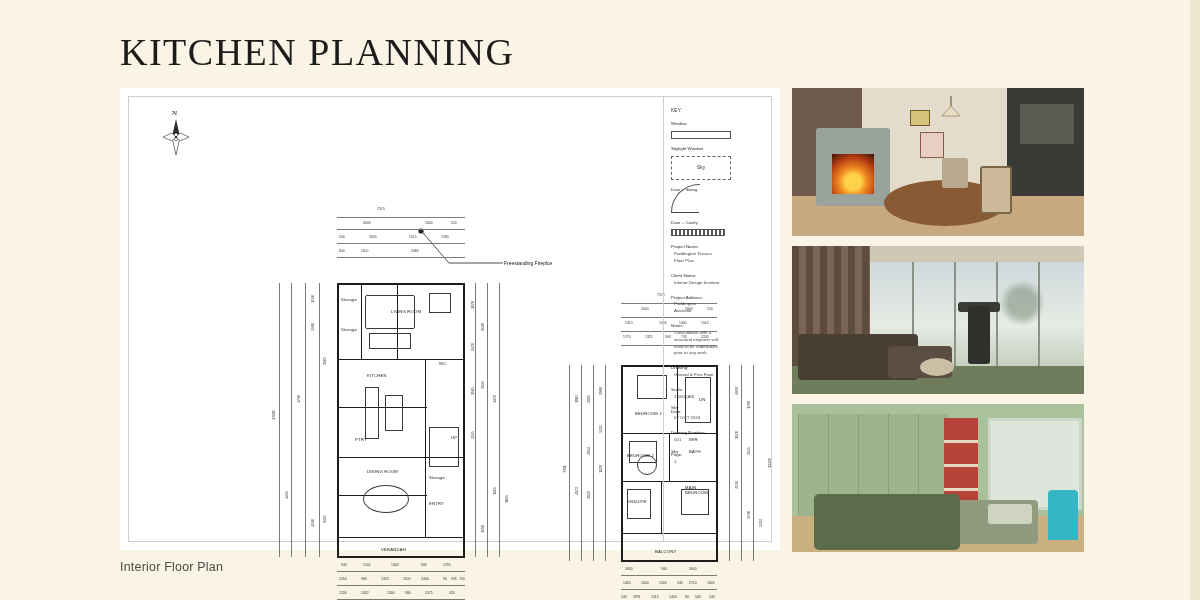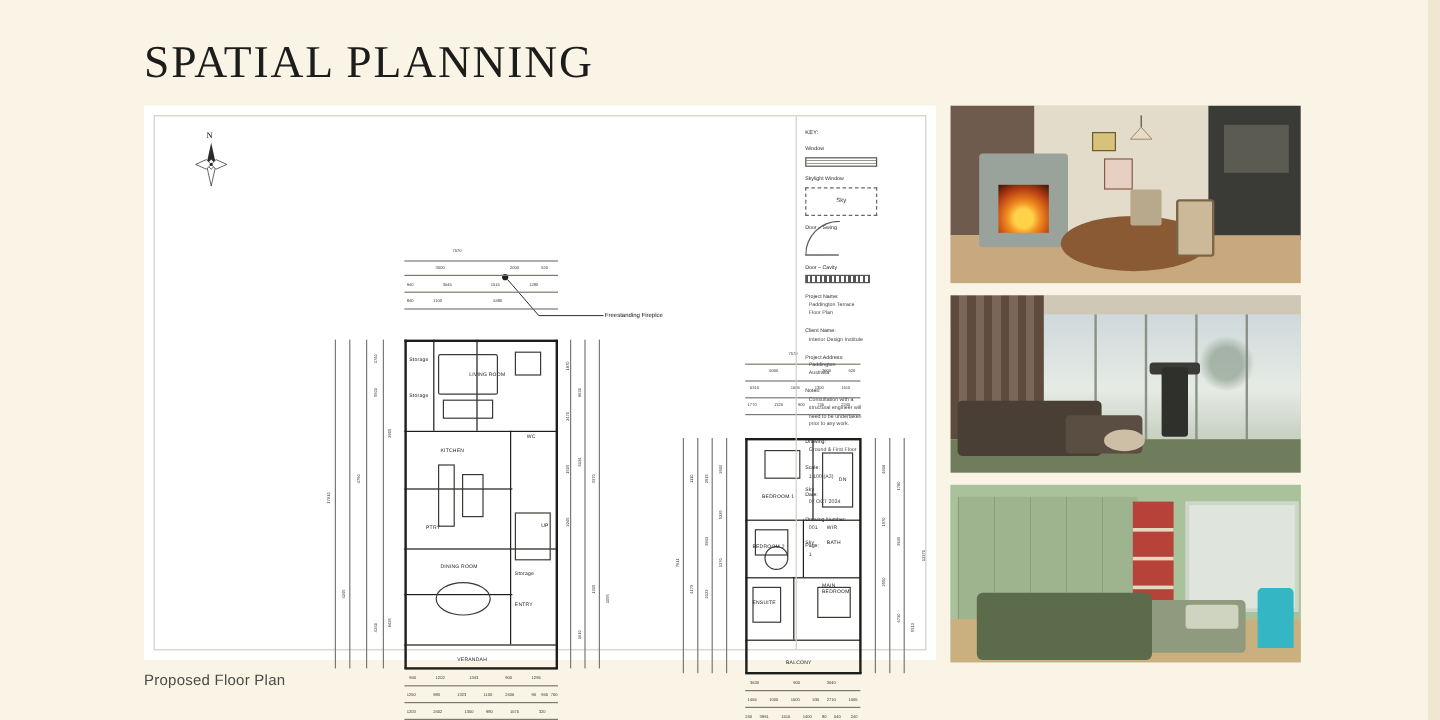--- a/index.html
+++ b/index.html
@@ -190,21 +190,21 @@
 
   .noint { pointer-events:none; }
 </style>
 </head>
 <body>
 
 <div class="page">
 
   <div class="right-edge"></div>
 
-  <div class="title">SPATIAL PLANNING</div>
+  <div class="title">KITCHEN PLANNING</div>
 
   <div class="sheet-wrap">
     <div class="sheet">
 
       <div class="plan-area">
 
         <div class="compass">
           <div class="n">N</div>
           <svg width="34" height="46" viewBox="0 0 34 46" class="noint">
             <polygon points="17,8 21,26 17,22 13,26" fill="#2b2b28"></polygon>
@@ -485,21 +485,21 @@
         </div>
         <div class="kb-section">
           <div class="t">Page:</div>
           <div class="v">1</div>
         </div>
       </div>
 
     </div>
   </div>
 
-  <div class="caption">Proposed Floor Plan</div>
+  <div class="caption">Interior Floor Plan</div>
 
   <div class="renders">
 
     <div class="render r1">
       <div class="wallL noint"></div>
       <div class="wallBack noint"></div>
       <div class="wallR noint"></div>
       <div class="wallRpanel noint"></div>
       <div class="floor noint"></div>
       <div class="fireplace noint"></div>

